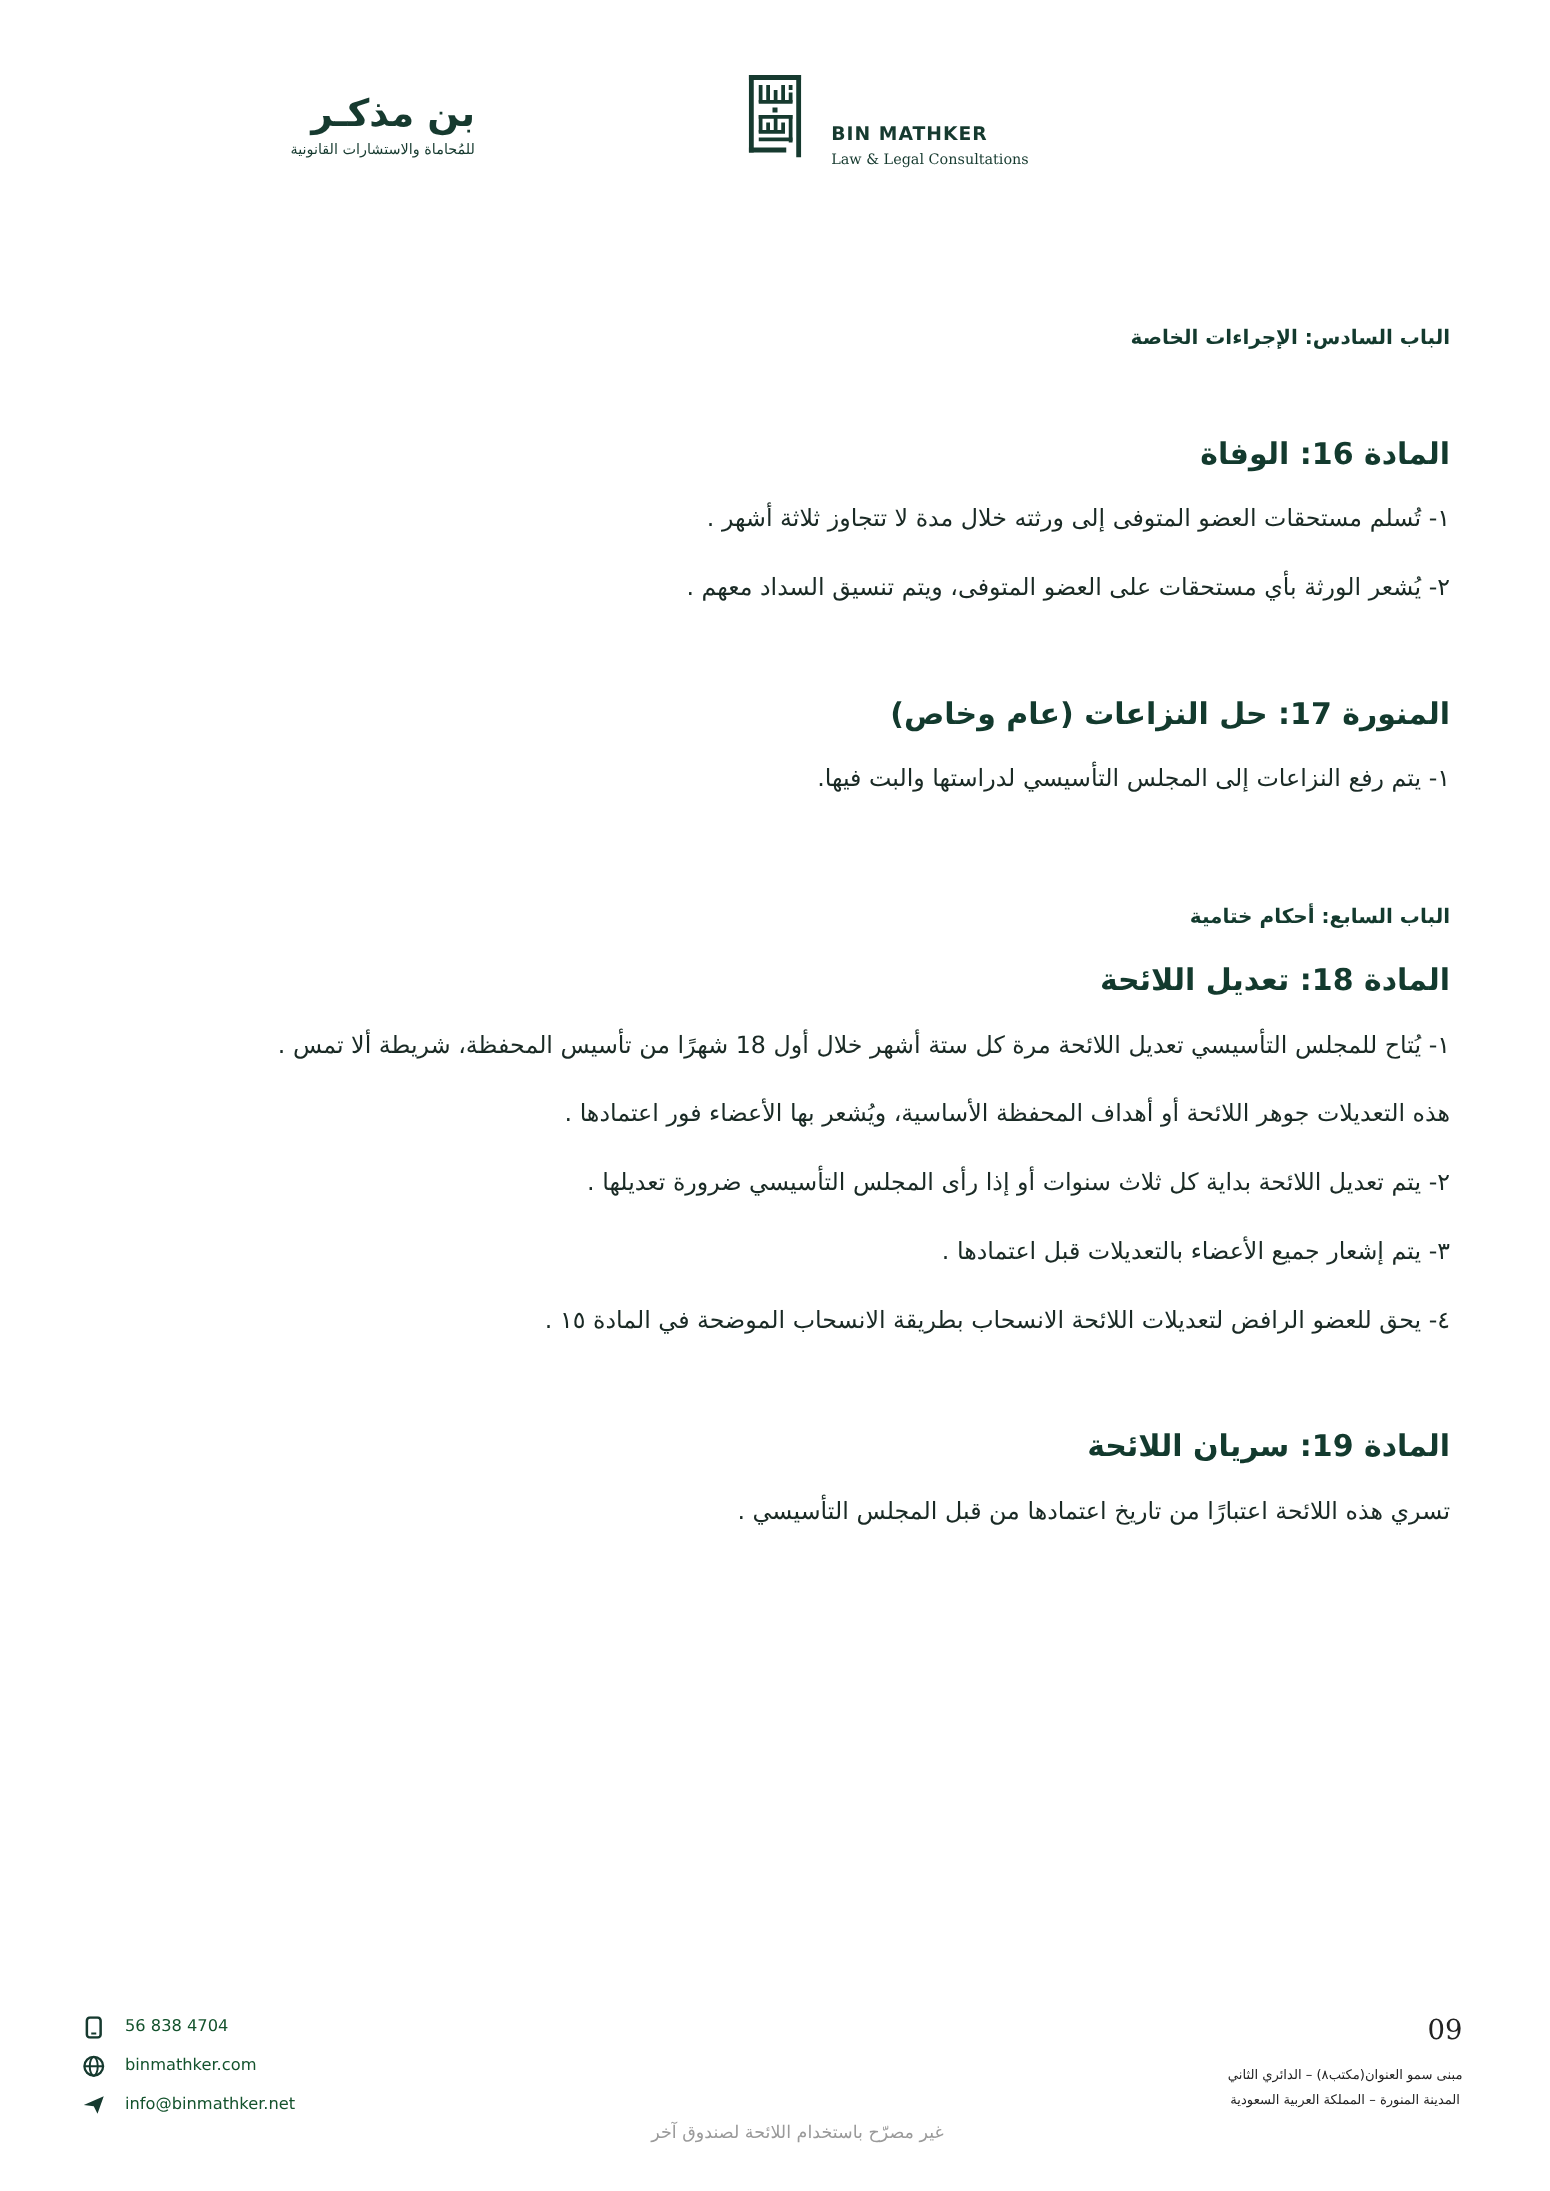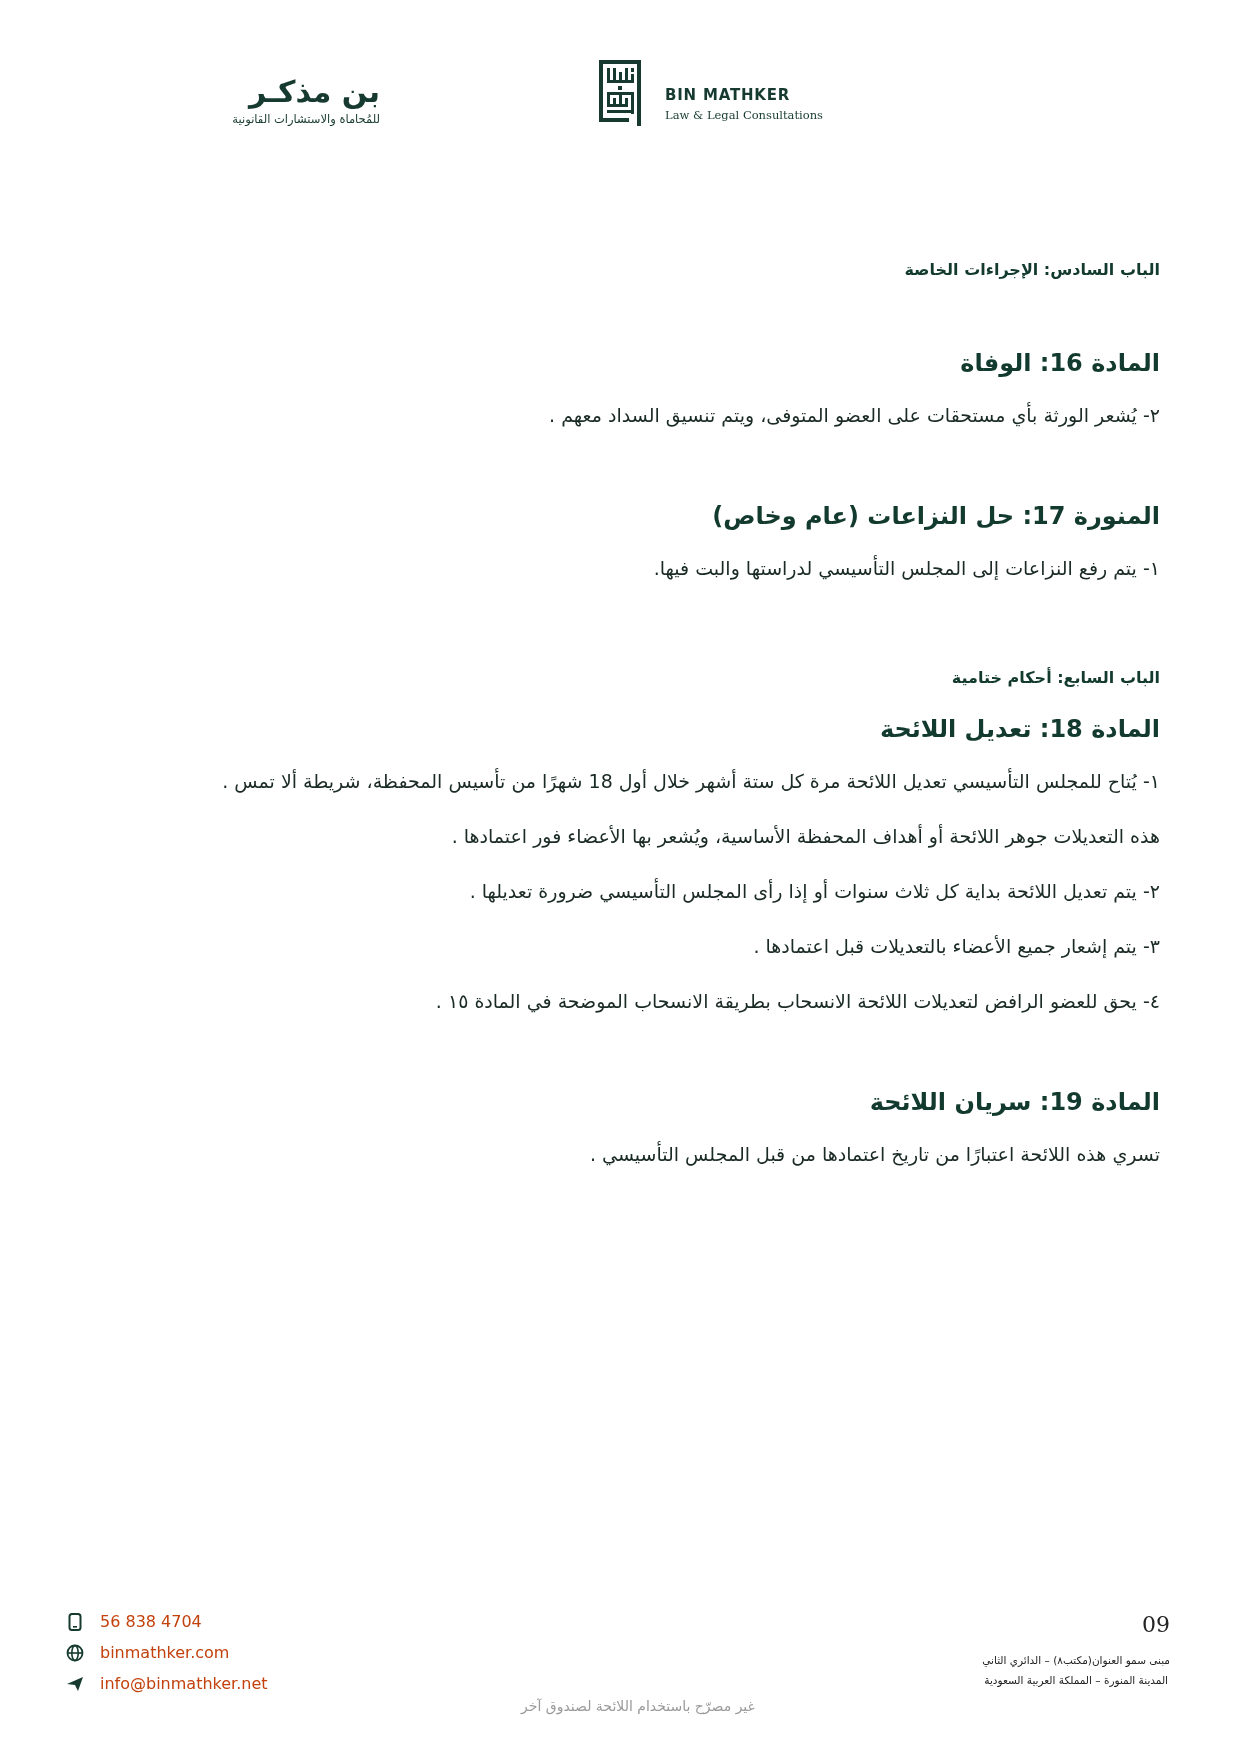--- a/index.html
+++ b/index.html
@@ -56,20 +56,21 @@
       left: 665px;
       top: 30px;
     }
     .logo-en-name {
       font-family: "DejaVu Sans", sans-serif;
       font-weight: bold;
       font-size: 15px;
       letter-spacing: 0.8px;
       color: #163a2f;
       line-height: 20px;
+      margin-top: 12px;
     }
     .logo-en-sub {
       font-family: "DejaVu Serif", serif;
       font-size: 11.5px;
       color: #163a2f;
       line-height: 20px;
     }
 
     
     .content {
@@ -121,22 +122,22 @@
     .contact-icon {
       width: 18px;
       height: 18px;
       margin-right: 16px;
       display: inline-flex;
       align-items: center;
       justify-content: center;
     }
     .contact-text {
       font-family: "DejaVu Sans", sans-serif;
-      font-size: 16px;
-      color: #c2410c;
+      font-size: 13px;
+      color: #14532d;
     }
     .disclaimer {
       position: absolute;
       left: 488px;
       top: 1675px;
       width: 300px;
       text-align: center;
       direction: rtl;
       font-family: "DejaVu Sans", sans-serif;
       font-size: 14px;
@@ -211,20 +212,21 @@
 
 <div class="content">
 
   <h1 class="chapter-title" style="margin-bottom:12px;">الباب السادس: الإجراءات الخاصة</h1>
 
 
   <div class="section-gap"></div>
 
   <section>
     <h2 class="article-title">المادة 16: الوفاة</h2>
+    <p class="clause">١- تُسلم مستحقات العضو المتوفى إلى ورثته خلال مدة لا تتجاوز ثلاثة أشهر .</p>
     <p class="clause">٢- يُشعر الورثة بأي مستحقات على العضو المتوفى، ويتم تنسيق السداد معهم .</p>
   </section>
 
   <div class="section-gap"></div>
 
   <section>
     <h2 class="article-title">المنورة 17: حل النزاعات (عام وخاص)</h2>
     <p class="clause">١- يتم رفع النزاعات إلى المجلس التأسيسي لدراستها والبت فيها.</p>
   </section>
 

